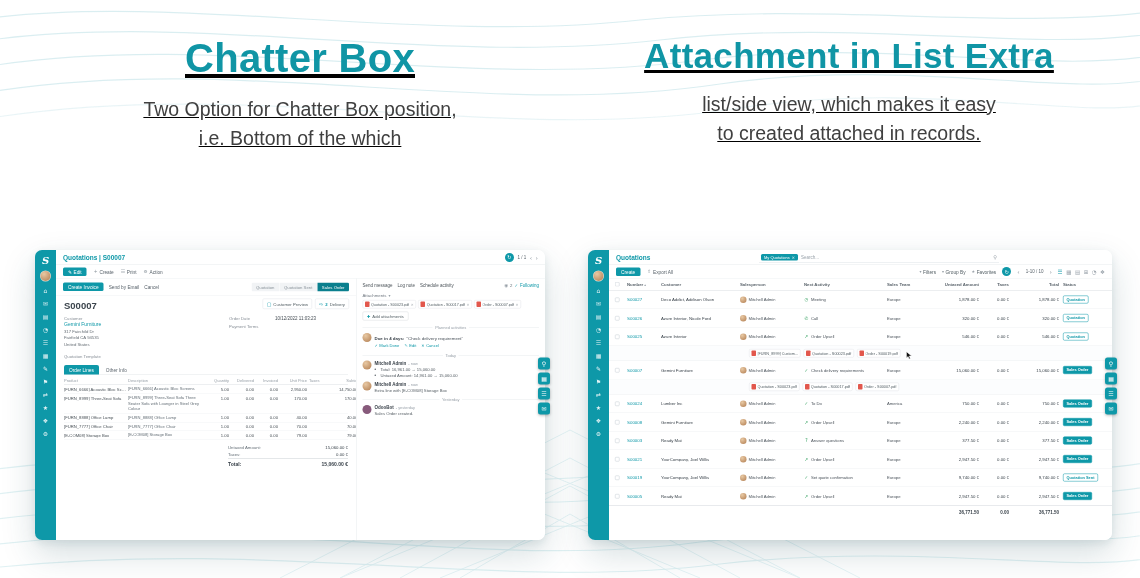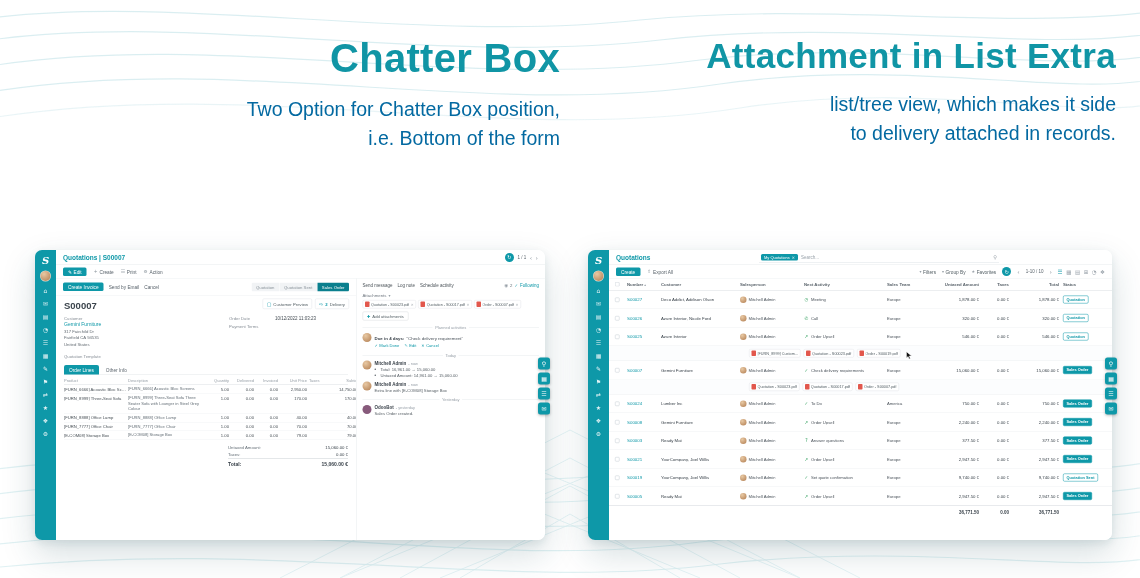--- a/index.html
+++ b/index.html
@@ -4,28 +4,28 @@
 <style>
   :root{
     --accent:#0e98a8; --accent-dark:#0a7f8e; --heading:#1095a5;
     --pdf-red:#e2574c; --bot-purple:#875a7b; --act-green:#2e9e5b;
   }
   *{margin:0;padding:0;box-sizing:border-box;}
   html,body{width:1140px;height:578px;}
   body{position:relative;background:#fff;font-family:"Liberation Sans",sans-serif;overflow:hidden;}
   .waves{position:absolute;inset:0;z-index:0;pointer-events:none;}
   
-  .hero{position:absolute;z-index:2;text-align:right;}
+  .hero{position:absolute;z-index:2;text-align:center;text-decoration:underline;}
   .hero-l{left:40px;top:36px;width:520px;}
   .hero-r{left:582px;top:36px;width:534px;}
   .hero h1{font-weight:bold;color:var(--heading);letter-spacing:.3px;margin-bottom:14px;}
   .hero-l h1{font-size:40px;}
   .hero-r h1{font-size:35px;}
   .hero .sub{font-size:19.5px;line-height:29px;color:#232a31;font-weight:bold;font-family:"Liberation Sans",sans-serif;}
-  .hero .sub span{display:block;font-weight:normal;color:#0369a1;}
+  .hero .sub span{display:block;font-weight:normal;color:#404040;}
   
   .card{position:absolute;top:250px;background:#fff;border-radius:8px;z-index:2;
         box-shadow:0 14px 34px rgba(20,70,82,.18),0 3px 8px rgba(20,70,82,.10);}
   .card-l{left:35px;width:510px;height:290px;}
   .card-r{left:588px;width:524px;height:290px;}
   .app{position:relative;transform:scale(.5);transform-origin:0 0;display:flex;height:580px;}
   .card-l .app{width:1020px;}
   .card-r .app{width:1048px;}
   .ic{font-family:"DejaVu Sans",sans-serif;font-style:normal;}
   
@@ -186,28 +186,28 @@
     <path d="M440,430 L800,578"></path>
     <path d="M800,430 L440,578"></path>
     <path d="M700,430 L340,578"></path>
   </g>
 </svg>
 
 <header class="hero hero-l">
   <h1>Chatter Box</h1>
   <div class="s sub">
     <span>Two Option for Chatter Box position,</span>
-    <span>i.e. Bottom of the form</span>
+    <span>i.e. Bottom of the which</span>
   </div>
 </header>
 <header class="hero hero-r">
   <h1>Attachment in List Extra</h1>
   <div class="s sub">
-    <span>list/tree view, which makes it side</span>
-    <span>to delivery attached in records.</span>
+    <span>list/side view, which makes it easy</span>
+    <span>to created attached in records.</span>
   </div>
 </header>
 
 <section class="card card-l">
 <div class="app">
   <aside class="sb">
     <div class="sb-logo">S</div>
     <div class="sb-avatar"></div>
     <span class="sbi">⌂</span>
     <span class="sbi">✉</span>

